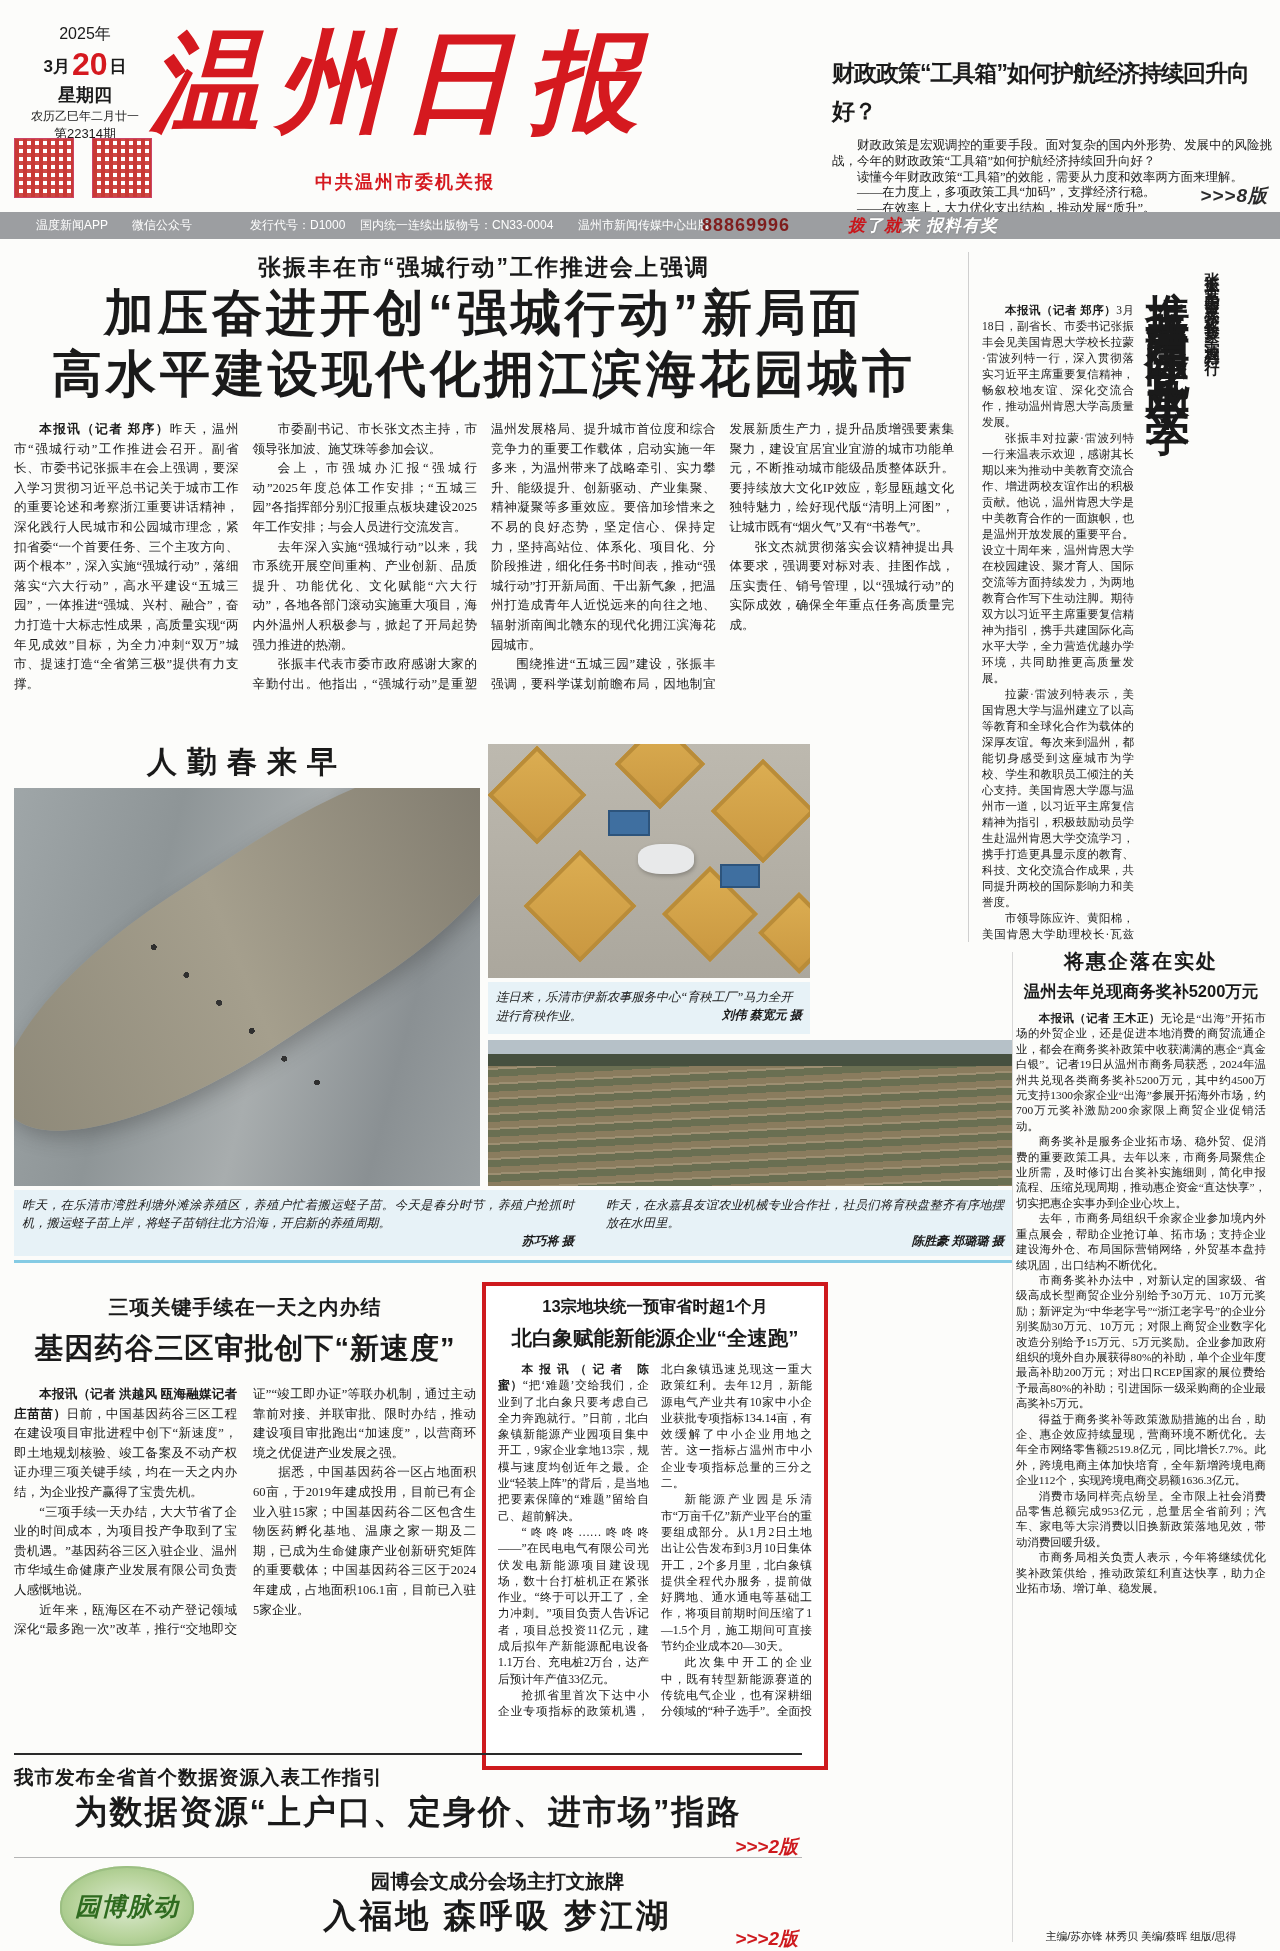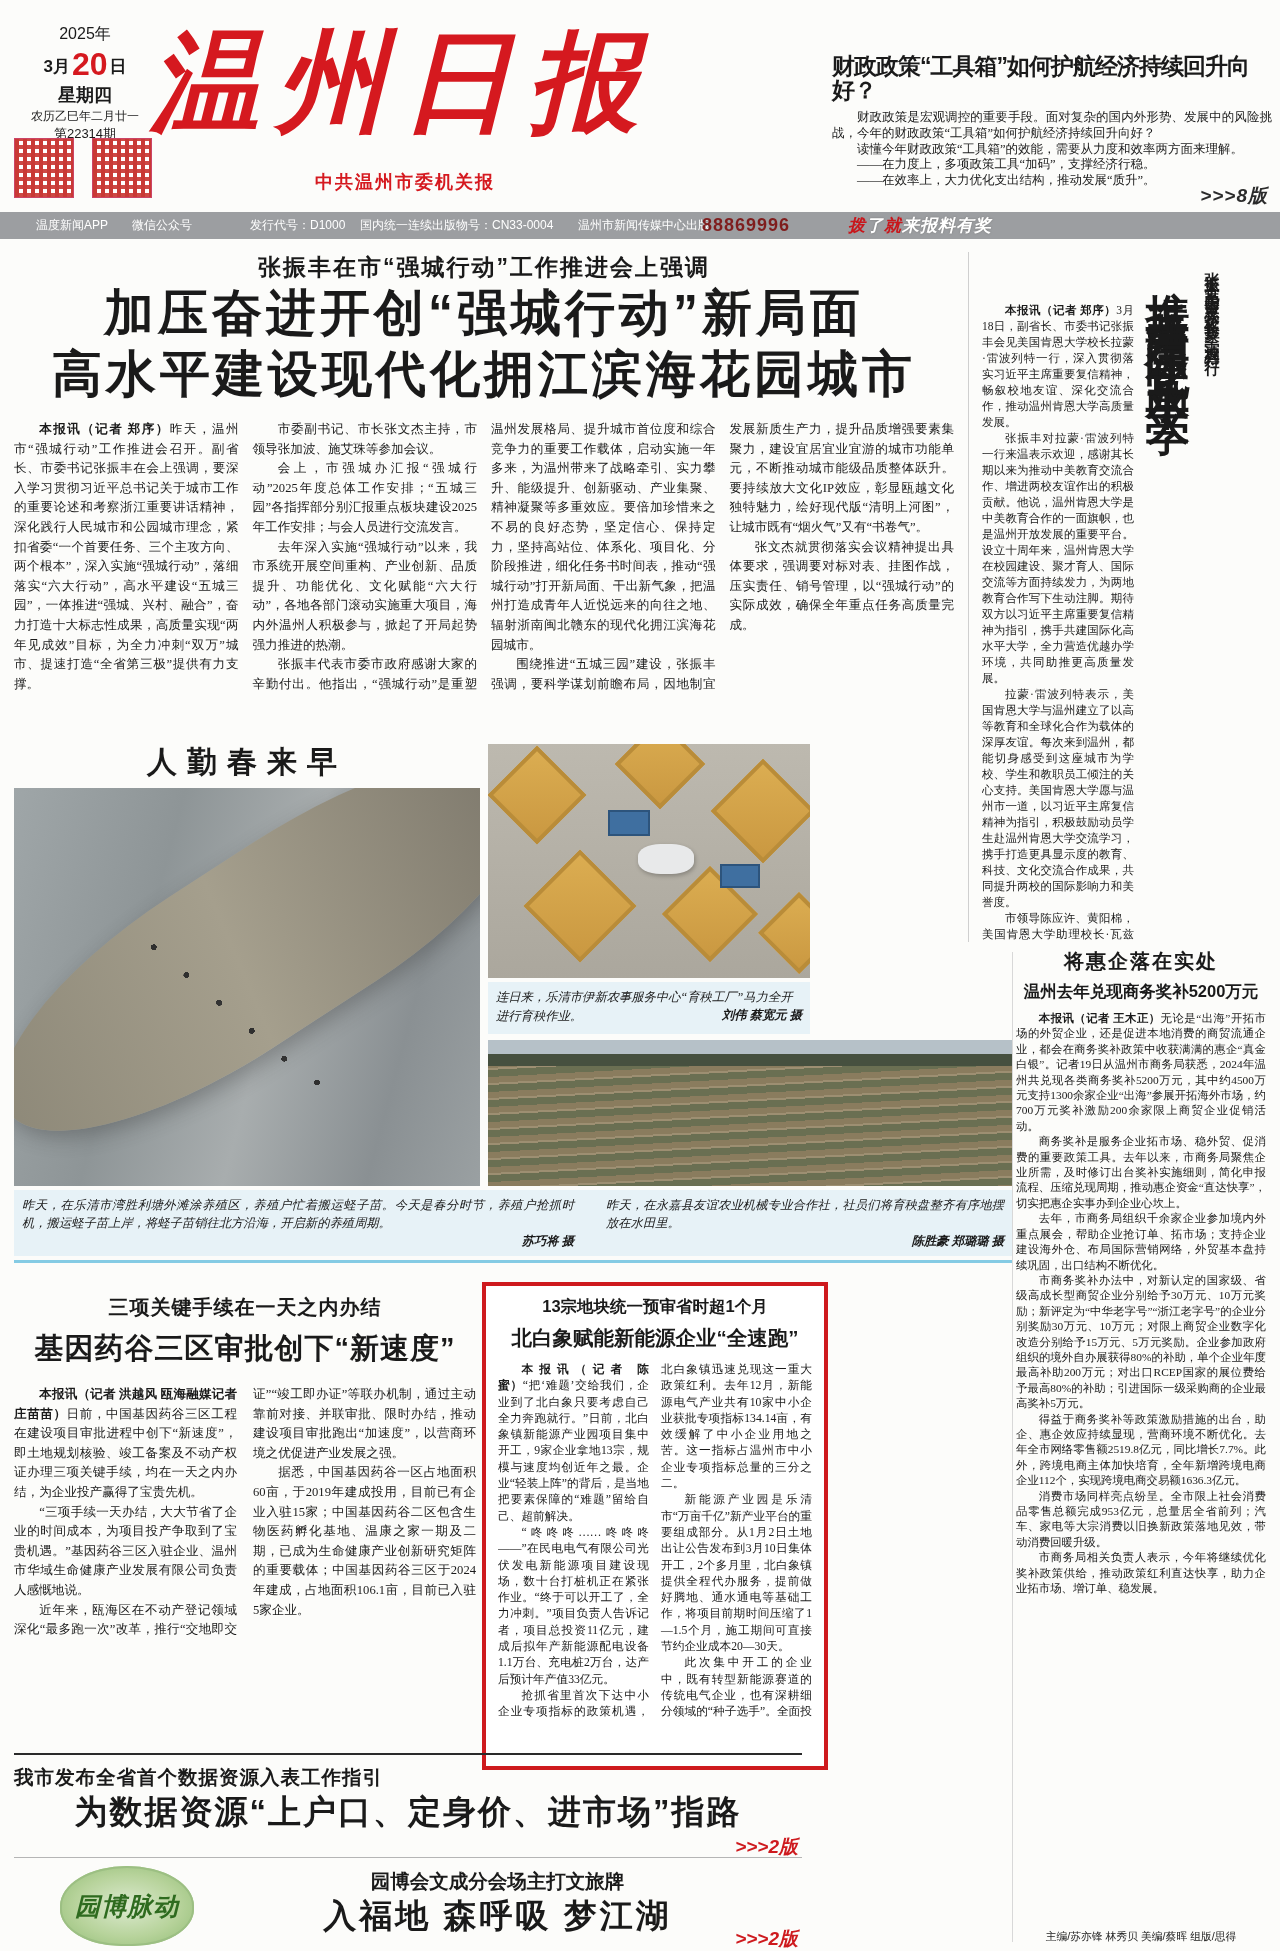--- a/index.html
+++ b/index.html
@@ -17,21 +17,21 @@
       repeating-linear-gradient(0deg,rgba(201,57,53,.92) 0 4px,rgba(255,255,255,0) 4px 8px),
       repeating-linear-gradient(90deg,#c93935 0 4px,#fff 4px 8px);}
   .qr1{left:14px;top:138px;}
   .qr2{left:92px;top:138px;}
   .paper-title{left:150px;top:14px;width:585px;height:144px;font-family:"DejaVu Serif",serif;
       font-style:italic;font-weight:900;font-size:110px;line-height:136px;letter-spacing:16px;
       color:#d5191f;white-space:nowrap;}
   .paper-subtitle{left:295px;top:170px;width:220px;text-align:center;font-size:18px;
       font-weight:900;color:#d5191f;letter-spacing:2px;}
   .top-article{left:832px;top:54px;width:440px;}
-  .top-article h2{margin:0;font-size:23px;line-height:24px;font-weight:900;letter-spacing:-1px;}
+  .top-article h2{margin:0;font-size:23px;line-height:38px;font-weight:900;letter-spacing:-1px;}
   .top-article .body{margin-top:8px;font-family:"Liberation Serif",serif;font-size:12.5px;
       line-height:15.8px;text-align:justify;}
   .top-article .body p{margin:0;text-indent:2em;}
   .pageref8{left:1150px;top:183px;width:118px;text-align:right;font-size:19px;font-weight:900;
       font-style:italic;color:#2b2b2b;letter-spacing:1px;}
   
   .info-bar{left:0;top:212px;width:1280px;height:27px;background:#9c9ea1;}
   .bar-item{position:absolute;top:0;height:27px;line-height:27px;color:#fff;font-size:12px;white-space:nowrap;}
   .hotline{font-size:18px;font-weight:900;color:#7f1d1d;letter-spacing:1px;}
   .slogan{font-size:17px;font-weight:900;font-style:italic;letter-spacing:1px;}
@@ -147,21 +147,21 @@
   </div>
   <div class="abs pageref8">&gt;&gt;&gt;8版</div>
 
   <div class="abs info-bar">
     <span class="bar-item" style="left:36px">温度新闻APP</span>
     <span class="bar-item" style="left:132px">微信公众号</span>
     <span class="bar-item" style="left:250px">发行代号：D1000</span>
     <span class="bar-item" style="left:360px">国内统一连续出版物号：CN33-0004</span>
     <span class="bar-item" style="left:578px">温州市新闻传媒中心出版</span>
     <span class="bar-item hotline" style="left:702px">88869996</span>
-    <span class="bar-item slogan" style="left:848px"><span class="r">拨</span><span class="w">了</span><span class="r">就</span><span class="w">来</span><span class="w" style="margin-left:0">报料有奖</span></span>
+    <span class="bar-item slogan" style="left:848px"><span class="r">拨</span><span class="w">了</span><span class="r">就</span><span class="w">来</span><span class="w" style="margin-left:6px">报料有奖</span></span>
   </div>
 
   <div class="abs rule-v1"></div>
   <div class="abs rule-v2"></div>
 
   <div class="abs lead">
     <div class="kicker">张振丰在市“强城行动”工作推进会上强调</div>
     <div class="hl">加压奋进开创“强城行动”新局面</div>
     <div class="hl">高水平建设现代化拥江滨海花园城市</div>
     <div class="newsbody lead-body">

